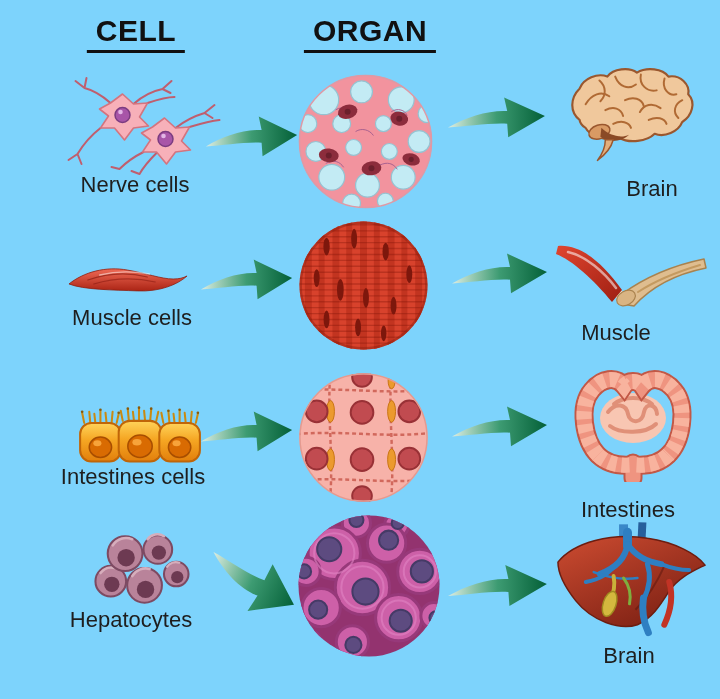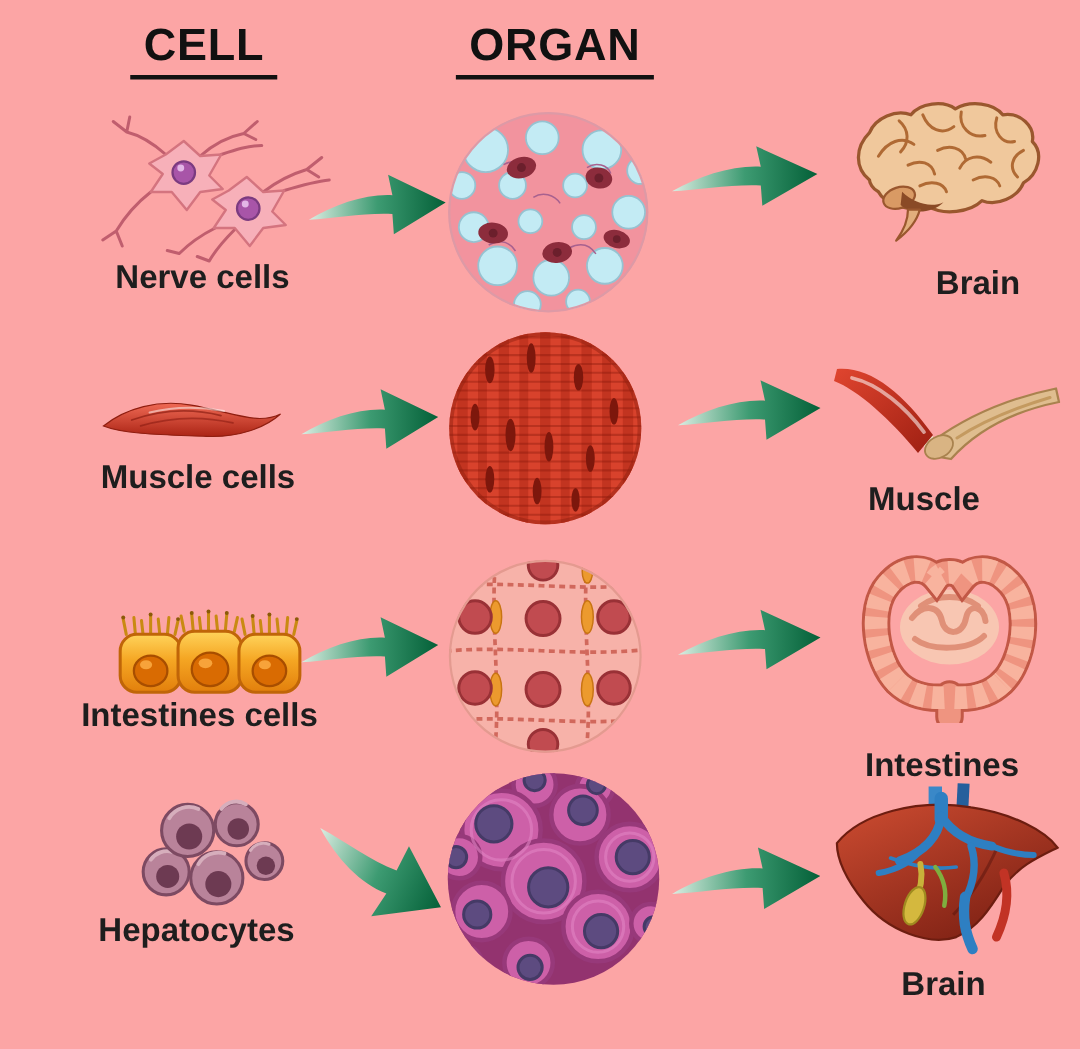--- a/index.html
+++ b/index.html
@@ -1,22 +1,22 @@
 <!DOCTYPE html>
 <html style="--header-text: #111111; --label-text: #1e1e1e; --watermark-text: #4a4a4a; --arrow-light: #dcede2; --arrow-mid: #3d9b72; --arrow-dark: #046038;"><head>
 <meta charset="utf-8">
 <style>
   html,body{margin:0;padding:0;background:#ffffff;}
-  .stage{position:relative;width:720px;height:699px;background:#fca5a5;overflow:hidden;
+  .stage{position:relative;width:720px;height:699px;background:#7dd3fc;overflow:hidden;
          font-family:"Liberation Sans",sans-serif;}
   .hdr{position:absolute;top:14px;transform:translateX(-50%);font-weight:bold;font-size:30px;
        letter-spacing:.5px;color:var(--header-text,#111);border-bottom:3px solid currentColor;
        padding:0 9px 2px;white-space:nowrap;}
   .lbl{position:absolute;transform:translateX(-50%);font-size:22px;color:var(--label-text,#1e1e1e);
-       white-space:nowrap;font-weight:bold;}
+       white-space:nowrap;}
   .fig{position:absolute;}
   .fig svg{width:100%;height:100%;display:block;}
   .arrow-down svg{transform:rotate(24deg) scaleY(-1);}
   .wm{position:absolute;transform:translateX(-50%);font-size:19px;color:var(--watermark-text,#4a4a4a);}
 
   .p-h-cell{left:136px}.p-h-tissue{left:370px}.p-h-organ{left:621px}
 
   .p-r1-cell{left:58px;top:76px;width:186px;height:100px}
   .p-r1-lbl{left:135px;top:172px}
   .p-r1-a1{left:204px;top:103px;width:96px;height:60px}

